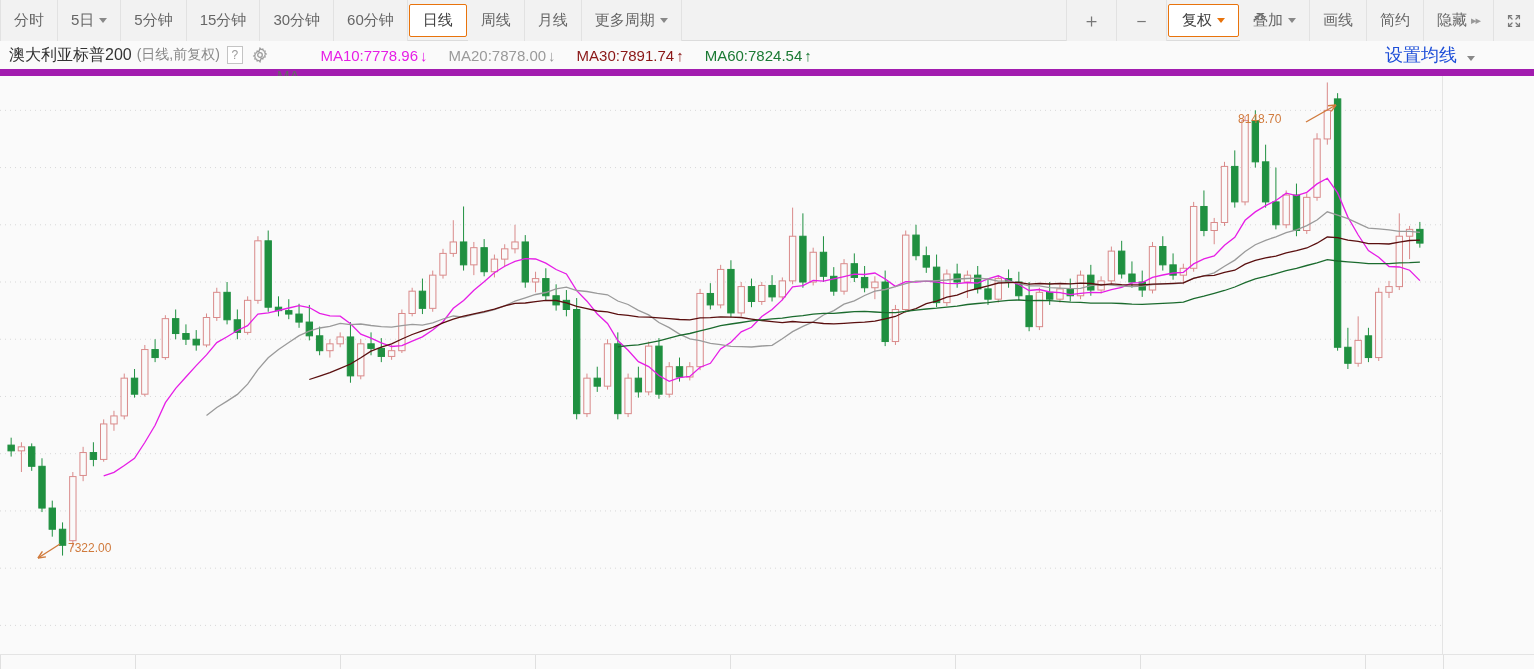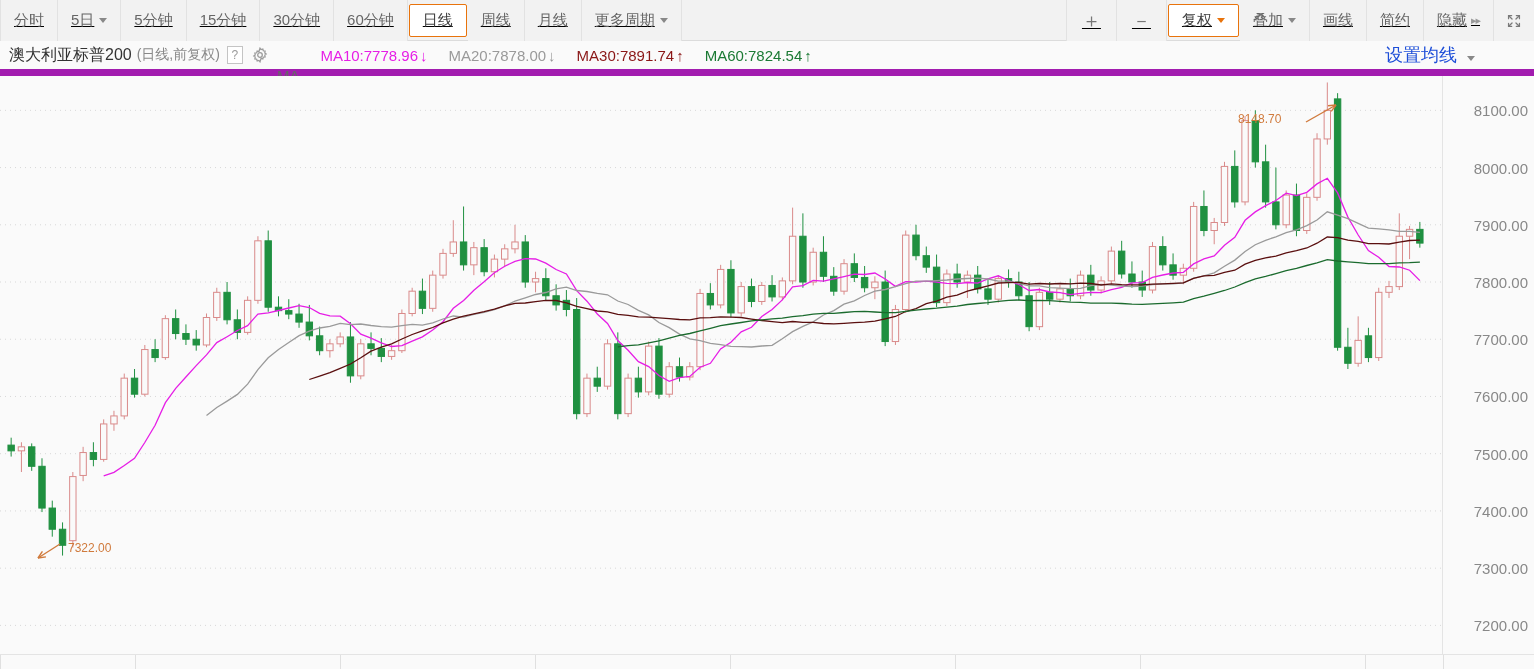--- a/index.html
+++ b/index.html
@@ -4,21 +4,21 @@
 <style>
   * { box-sizing: border-box; margin:0; padding:0; }
   html,body { width:1534px; height:669px; background:#ffffff;
     font-family:"Liberation Sans","DejaVu Sans",sans-serif; overflow:hidden; }
 
   #app { position:relative; width:1534px; height:669px; background:#fafafa; }
 
   
   .toolbar { position:absolute; left:0; top:0; width:1534px; height:41px;
     background:#f2f2f2; border-bottom:1px solid #dcdcdc; display:flex;
-    align-items:stretch;text-decoration:underline; }
+    align-items:stretch; }
   .tb-left { display:flex; align-items:stretch; }
   .tb-right { margin-left:auto; display:flex; align-items:stretch; }
   .tb-btn { display:flex; align-items:center; justify-content:center;
     padding:0 13px; font-size:15px; color:#666; background:#f2f2f2;
     border-right:1px solid #e2e2e2; cursor:pointer; white-space:nowrap;
     height:41px; user-select:none; }
   .tb-btn:first-child { border-left:1px solid #e2e2e2; }
   .tb-btn.active { color:#404040; background:#fff; border:1px solid #e8730c;
     height:33px; align-self:center; margin:0 1px; border-radius:2px; }
   .tb-btn .caret { margin-left:5px; width:0;height:0;
@@ -734,32 +734,20 @@
         <g>
           <path d="M 60 468 L 38 482" stroke="#d07a3c" stroke-width="1.4" fill="none"></path>
           <path d="M 38 482 L 42.41137103905882 475.3261850822972" stroke="#d07a3c" stroke-width="1.4" fill="none"></path>
           <path d="M 38 482 L 45.914036541991024 480.830373729762" stroke="#d07a3c" stroke-width="1.4" fill="none"></path>
         </g>
       </svg>
     <div class="annot" id="annot-high" style="left: 1238px; top: 36px;">8148.70</div>
     <div class="annot" id="annot-low" style="left: 68px; top: 465px;">7322.00</div>
   </div>
 
-  <div class="price-axis" id="price-axis">
-      <div class="axis-lbl" style="top: 34.3366px;">8100.00</div>
-      <div class="axis-lbl" style="top: 91.5644px;">8000.00</div>
-      <div class="axis-lbl" style="top: 148.792px;">7900.00</div>
-      <div class="axis-lbl" style="top: 206.02px;">7800.00</div>
-      <div class="axis-lbl" style="top: 263.248px;">7700.00</div>
-      <div class="axis-lbl" style="top: 320.475px;">7600.00</div>
-      <div class="axis-lbl" style="top: 377.703px;">7500.00</div>
-      <div class="axis-lbl" style="top: 434.931px;">7400.00</div>
-      <div class="axis-lbl" style="top: 492.158px;">7300.00</div>
-      <div class="axis-lbl" style="top: 549.386px;">7200.00</div>
-    </div>
 
   <div class="xaxis" id="xaxis">
       <div class="xtick" style="left: 0px;"></div>
       <div class="xtick" style="left: 135px;"></div>
       <div class="xtick" style="left: 340px;"></div>
       <div class="xtick" style="left: 535px;"></div>
       <div class="xtick" style="left: 730px;"></div>
       <div class="xtick" style="left: 955px;"></div>
       <div class="xtick" style="left: 1140px;"></div>
       <div class="xtick" style="left: 1365px;"></div>

